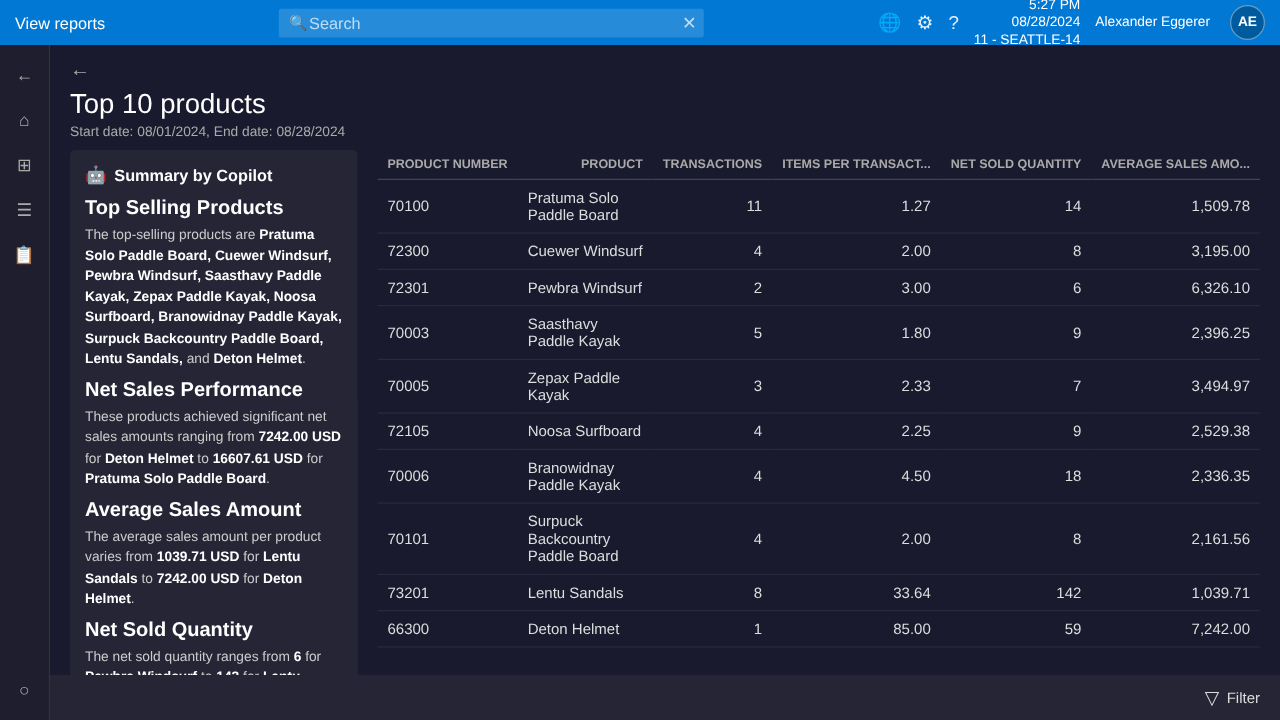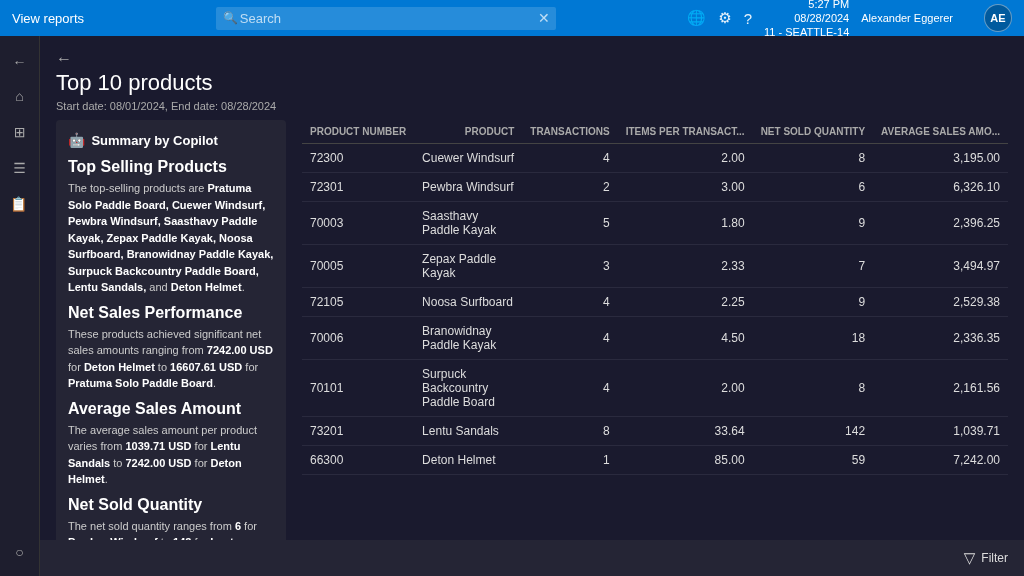--- a/index.html
+++ b/index.html
@@ -307,21 +307,21 @@
   </div>
   <div class="top-bar-right">
     <span class="icon-btn">🌐</span>
     <span class="icon-btn">⚙</span>
     <span class="icon-btn">?</span>
     <div class="user-info">
       <div>5:27 PM</div>
       <div>08/28/2024</div>
       <div>11 - SEATTLE-14</div>
     </div>
-    <div style="display:flex;flex-direction:column;align-items:flex-end;margin-right:19px;">
+    <div style="display:flex;flex-direction:column;align-items:flex-end;margin-right:4px;">
       <span style="font-size:11px;">Alexander Eggerer</span>
     </div>
     <div class="user-avatar">AE</div>
   </div>
 </div>
 
 <div class="main-layout">
 
   <div class="left-sidebar">
     <div class="sidebar-icon">←</div>
@@ -383,20 +383,28 @@
             <tr>
               <th class="col-product-number">PRODUCT NUMBER</th>
               <th class="col-product">PRODUCT</th>
               <th class="col-transactions">TRANSACTIONS</th>
               <th class="col-items">ITEMS PER TRANSACT...</th>
               <th class="col-net-sold">NET SOLD QUANTITY</th>
               <th class="col-avg-sales">AVERAGE SALES AMO...</th>
             </tr>
           </thead>
           <tbody id="table-body">
+          <tr>
+      <td>70100</td>
+      <td>Pratuma Solo Paddle Board</td>
+      <td class="right">11</td>
+      <td class="right">1.27</td>
+      <td class="right">14</td>
+      <td class="right">1,509.78</td>
+    </tr>
               <tr>
       <td>72300</td>
       <td>Cuewer Windsurf</td>
       <td class="right">4</td>
       <td class="right">2.00</td>
       <td class="right">8</td>
       <td class="right">3,195.00</td>
     </tr>
               <tr>
       <td>72301</td>

